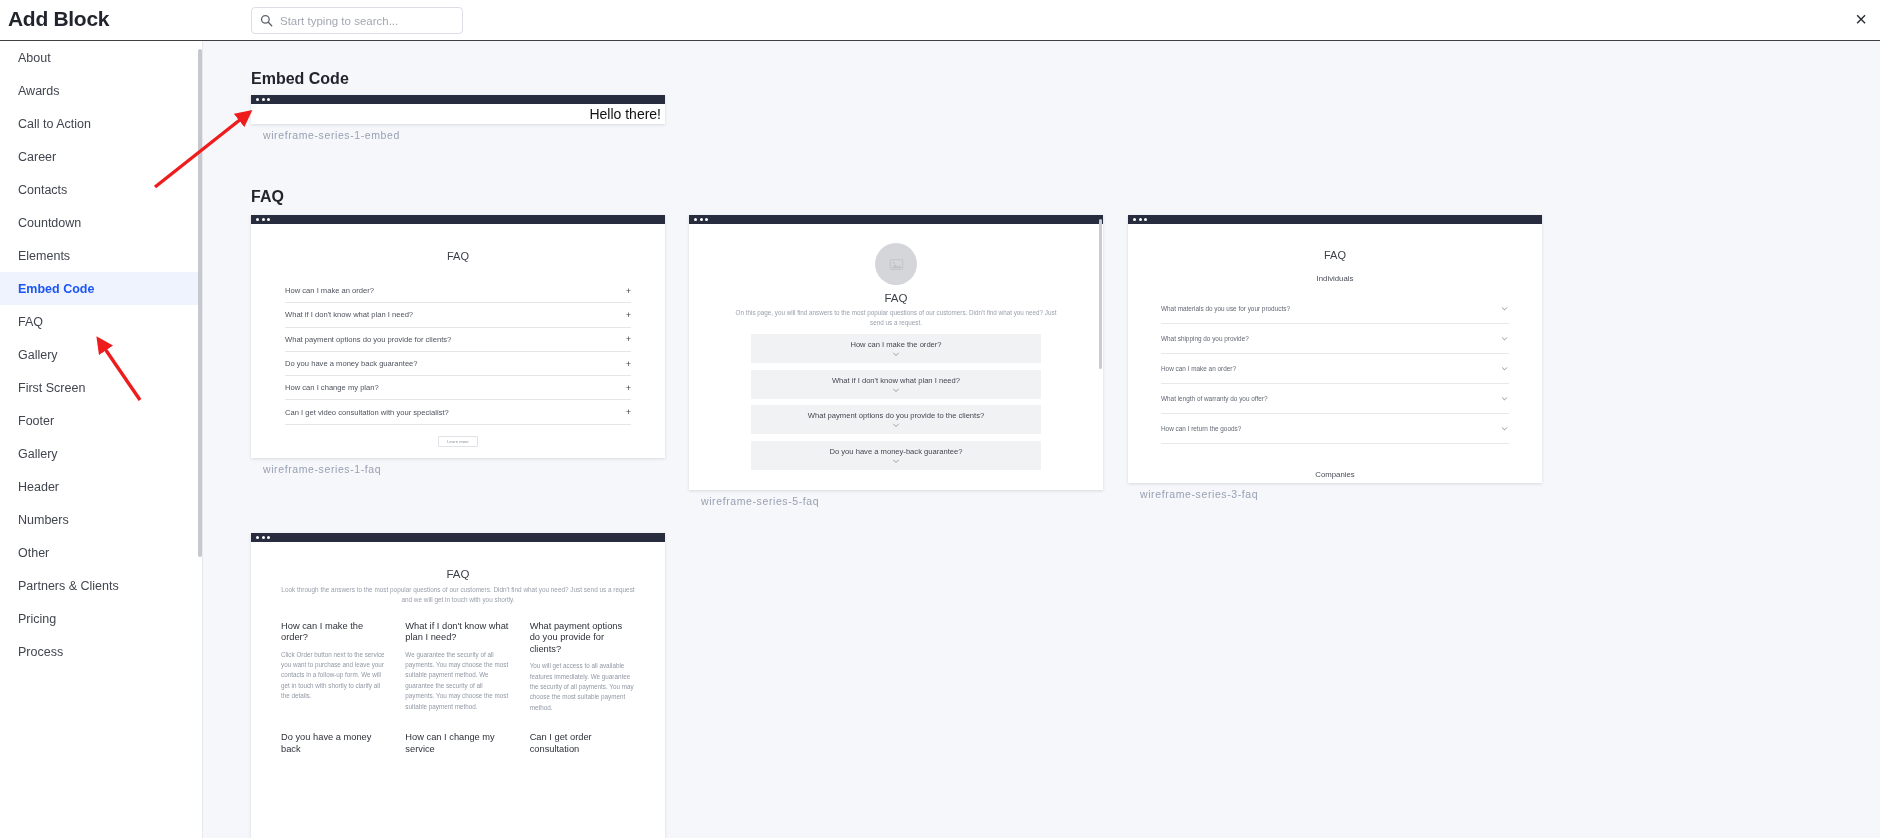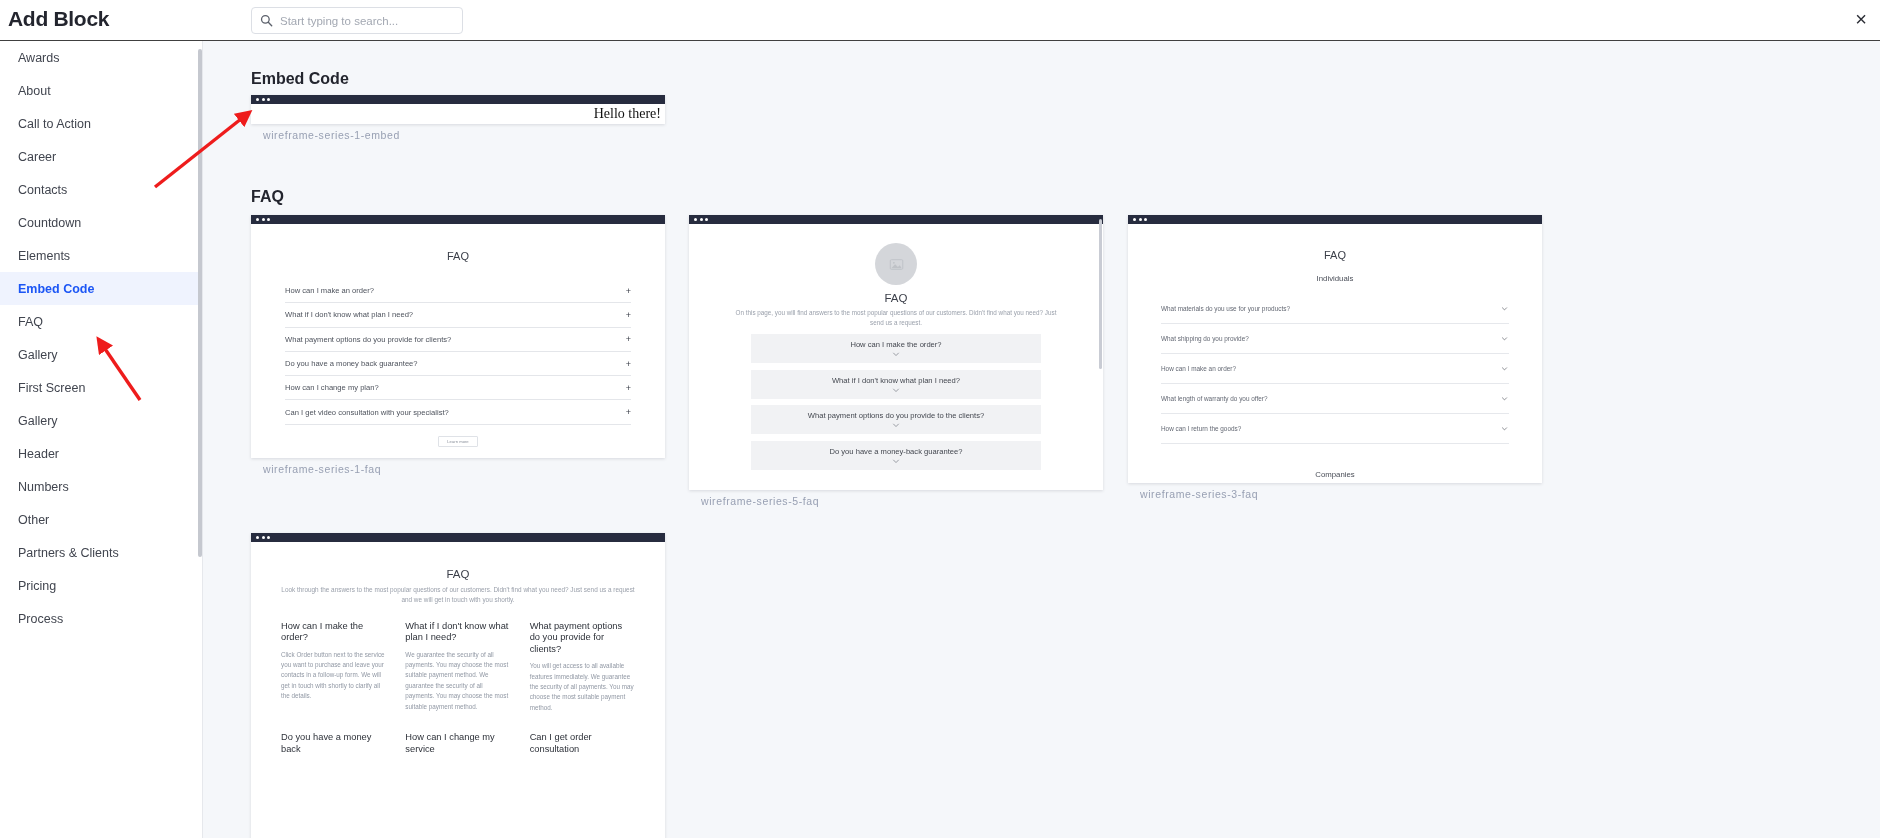--- a/index.html
+++ b/index.html
@@ -86,21 +86,21 @@
     position: absolute; right: 1px; top: 4px; width: 3px;
     background: #c9ccd4; border-radius: 2px;
   }
 
   
   .embed-body {
     height: 20px; display: flex; align-items: center; justify-content: flex-end;
     padding-right: 4px;
   }
   .embed-hello {
-    font-family: Liberation Serif, serif; font-size: 14px; color: #111;
+    font-family: Liberation Sans, sans-serif; font-size: 14px; color: #111;
   }
 
   
   .f1-title { text-align: center; font-size: 11px; color: #3b3f49; margin-top: 26px; }
   .f1-list { margin: 17px 34px 0 34px; }
   .f1-row {
     display: flex; align-items: center; justify-content: space-between;
     height: 24.3px; border-bottom: 1px solid #e4e6ea;
     font-size: 7.6px; color: #4d525c;
   }
@@ -169,24 +169,24 @@
     </span>
     <input class="search-input" type="text" placeholder="Start typing to search..." style="">
   </div>
 
   <div class="close-btn">×</div>
 </div>
 
 <div class="sidebar">
   <div id="sidebar-list">
       <div class="side-item">
+        <span>About</span>
+      </div>
+      <div class="side-item">
         <span>Awards</span>
-      </div>
-      <div class="side-item">
-        <span>About</span>
       </div>
       <div class="side-item">
         <span>Call to Action</span>
       </div>
       <div class="side-item">
         <span>Career</span>
       </div>
       <div class="side-item">
         <span>Contacts</span>
       </div>
@@ -200,20 +200,23 @@
         <span>Embed Code</span>
       </div>
       <div class="side-item">
         <span>FAQ</span>
       </div>
       <div class="side-item">
         <span>Gallery</span>
       </div>
       <div class="side-item">
         <span>First Screen</span>
+      </div>
+      <div class="side-item">
+        <span>Footer</span>
       </div>
       <div class="side-item">
         <span>Gallery</span>
       </div>
       <div class="side-item">
         <span>Header</span>
       </div>
       <div class="side-item">
         <span>Numbers</span>
       </div>

